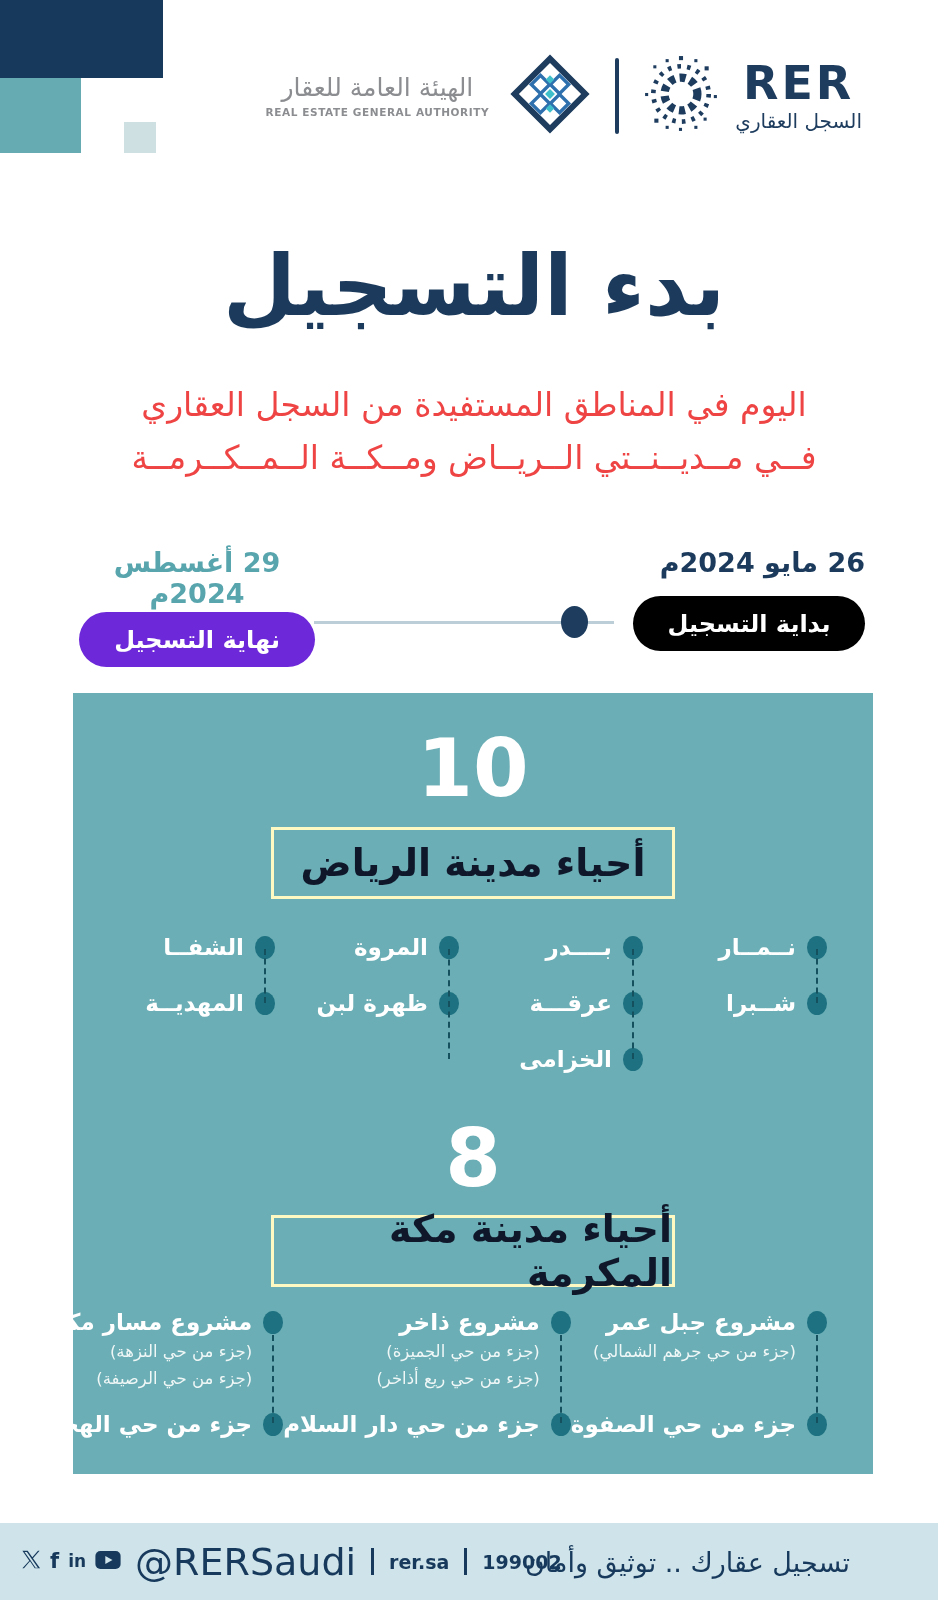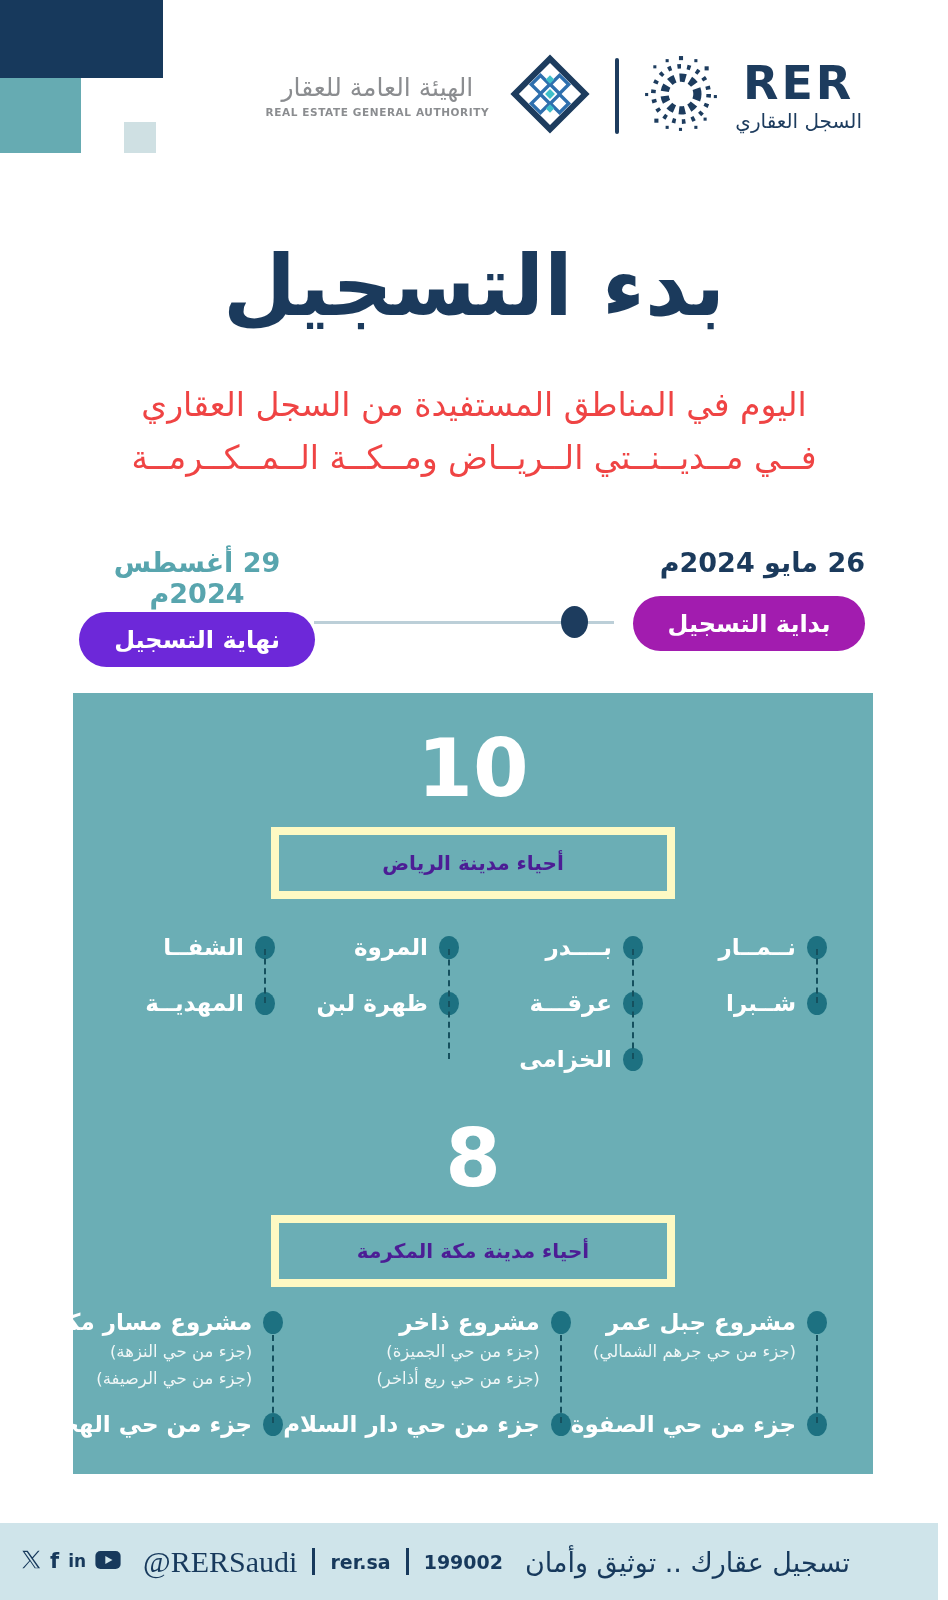--- a/index.html
+++ b/index.html
@@ -27,33 +27,33 @@
   .main-title{position:absolute;top:238px;left:0;right:0;text-align:center;
     font-size:84px;font-weight:bold;color:#1B3A5C;line-height:1.15;}
   .subtitle{position:absolute;top:378px;left:40px;right:40px;text-align:center;
     color:#ef4444;font-size:33px;line-height:1.62;direction:rtl;}
 
   
   .tl-line{position:absolute;left:314px;top:621px;width:300px;height:3px;background:#BCCFD8;}
   .tl-dot{position:absolute;left:561px;top:606px;width:27px;height:32px;border-radius:50%;background:#1D3C5E;}
   .tl-date-start{position:absolute;right:83px;top:547px;width:232px;text-align:right;
     font-size:27px;font-weight:bold;color:#1B3A5C;direction:rtl;}
-  .tl-pill-start{position:absolute;right:83px;top:596px;width:232px;height:55px;background:#a21caf;
+  .tl-pill-start{position:absolute;right:83px;top:596px;width:232px;height:55px;background:#000000;
     border-radius:28px;color:#fff;font-size:24px;font-weight:bold;display:flex;align-items:center;justify-content:center;direction:rtl;}
   .tl-date-end{position:absolute;left:79px;top:547px;width:236px;text-align:center;
     font-size:27px;font-weight:bold;color:#58A5AE;direction:rtl;}
   .tl-pill-end{position:absolute;left:79px;top:612px;width:236px;height:55px;background:#6d28d9;
     border-radius:28px;color:#fff;font-size:24px;font-weight:bold;display:flex;align-items:center;justify-content:center;direction:rtl;}
 
   
   .main-box{position:absolute;left:73px;top:693px;width:800px;height:781px;background:#6BAEB5;
     display:flex;flex-direction:column;align-items:center;box-sizing:border-box;padding-top:34px;}
   .big-num{font-size:80px;font-weight:bold;color:#ffffff;line-height:1.05;}
-  .sec-header{margin-top:16px;width:404px;height:72px;border:8px solid #fef9c3;box-sizing:border-box;
-    display:flex;align-items:center;justify-content:center;color:#4c1d95;font-size:20px;font-weight:bold;direction:rtl;}
+  .sec-header{margin-top:16px;width:404px;height:72px;border:3px solid #fef9c3;box-sizing:border-box;
+    display:flex;align-items:center;justify-content:center;color:#0f172a;font-size:38px;font-weight:bold;direction:rtl;}
   .num-8{margin-top:30px;}
   .hdr-2{margin-top:14px;}
 
   .riyadh-grid{margin-top:20px;direction:rtl;display:grid;grid-template-columns:repeat(4,1fr);
     width:100%;box-sizing:border-box;padding:0 46px 0 18px;}
   .ncol{position:relative;display:flex;flex-direction:column;}
   .nitem{display:flex;align-items:center;height:56px;gap:11px;}
   .dot{width:20px;height:23px;border-radius:50%;background:#1D7181;flex-shrink:0;}
   .nlabel{color:#fff;font-weight:bold;font-size:23px;white-space:nowrap;}
   .dash{position:absolute;right:9px;top:30px;border-right:2px dashed #15505E;}
@@ -69,21 +69,21 @@
   .mlabel{color:#fff;font-weight:bold;font-size:23px;white-space:nowrap;}
   .msub{margin:3px 31px 0 0;color:#F0F7F7;font-size:16.5px;line-height:1.45;text-align:right;white-space:nowrap;}
   .mdash{position:absolute;right:9px;top:28px;bottom:16px;border-right:2px dashed #15505E;}
 
   
   .footer-band{position:absolute;left:0;top:1523px;width:938px;height:77px;background:#CFE4EA;}
   .social{position:absolute;left:22px;top:50%;transform:translateY(-50%);
     display:flex;align-items:center;gap:9px;color:#17395C;}
   .icon-f{font-weight:bold;font-size:21px;line-height:1;}
   .icon-in{font-weight:bold;font-size:17px;line-height:1;}
-  .handle{font-size:30px;margin-left:13px;font-family:Liberation Serif, serif;}
+  .handle{font-size:38px;margin-left:5px;}
   .vbar{width:3px;height:27px;background:#17395C;margin:0 6px;}
   .site{font-size:19px;font-weight:bold;}
   .unum{font-size:19px;font-weight:bold;}
   .slogan{position:absolute;right:88px;top:50%;transform:translateY(-50%);
     font-size:27px;color:#17395C;direction:rtl;}
 </style>
 </head>
 <body>
 
 <div class="sq sq-navy"></div>

